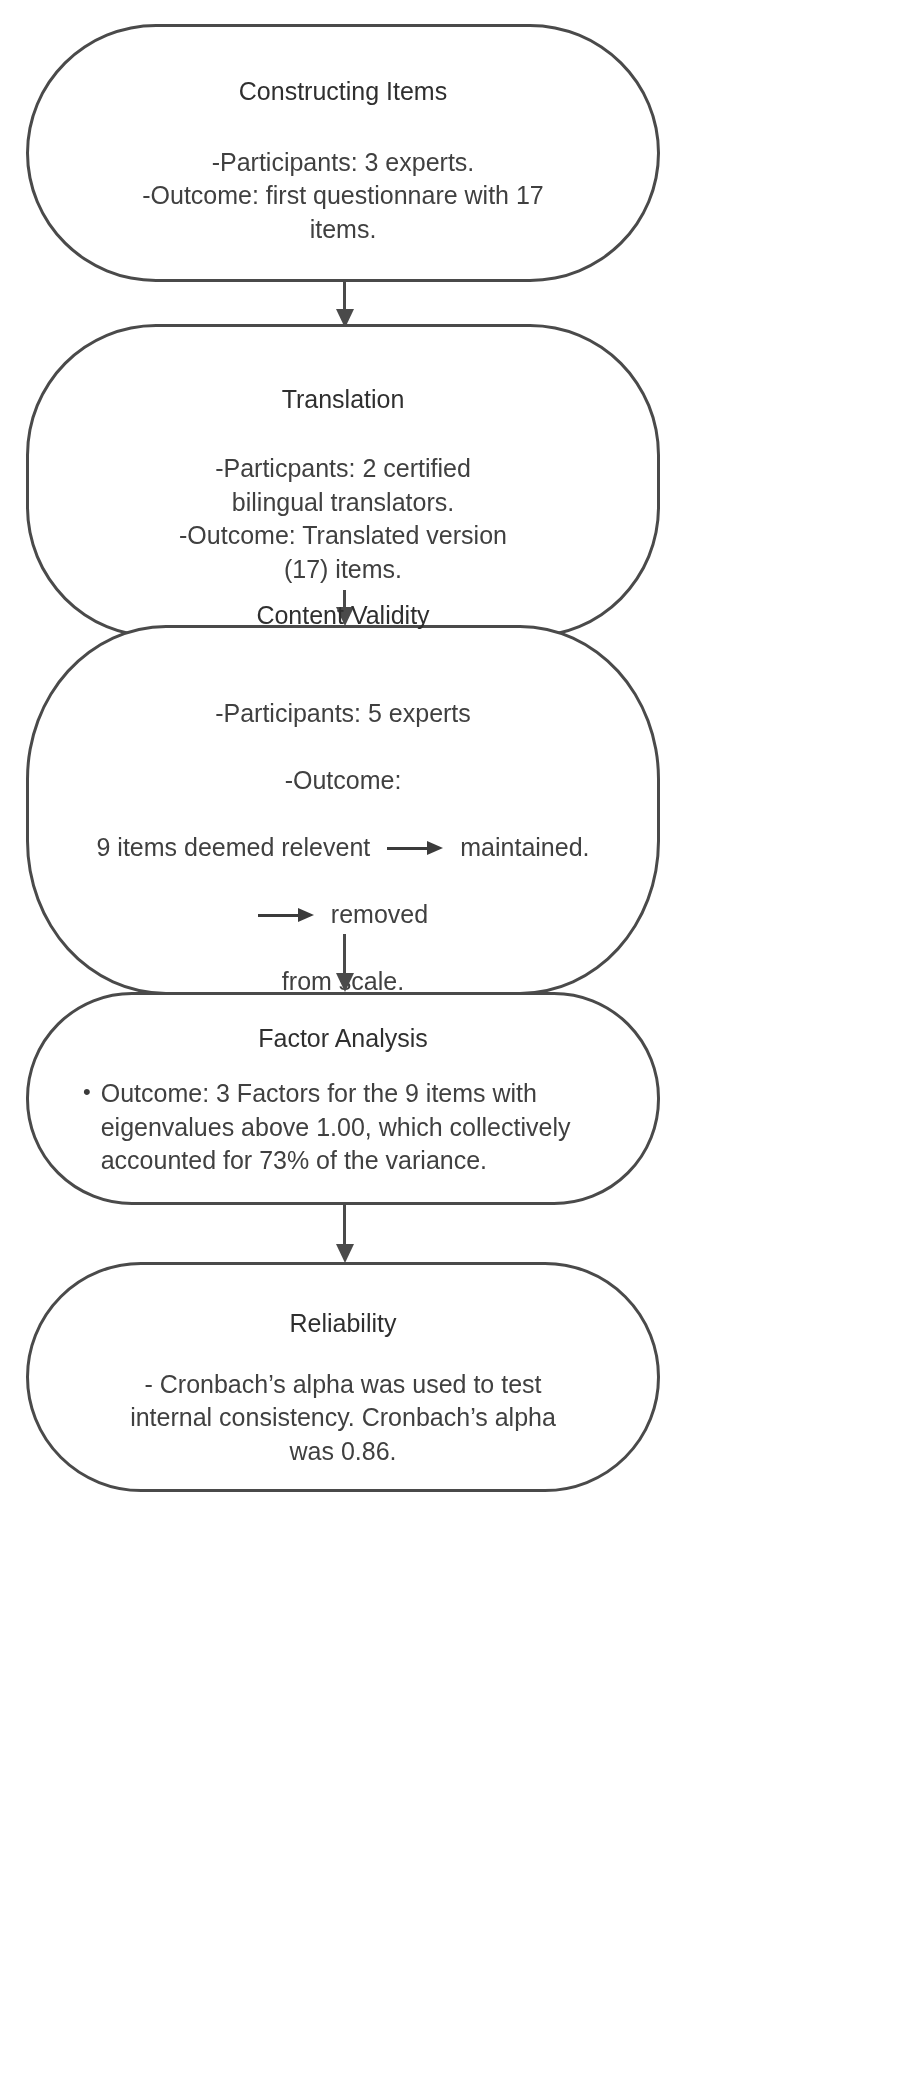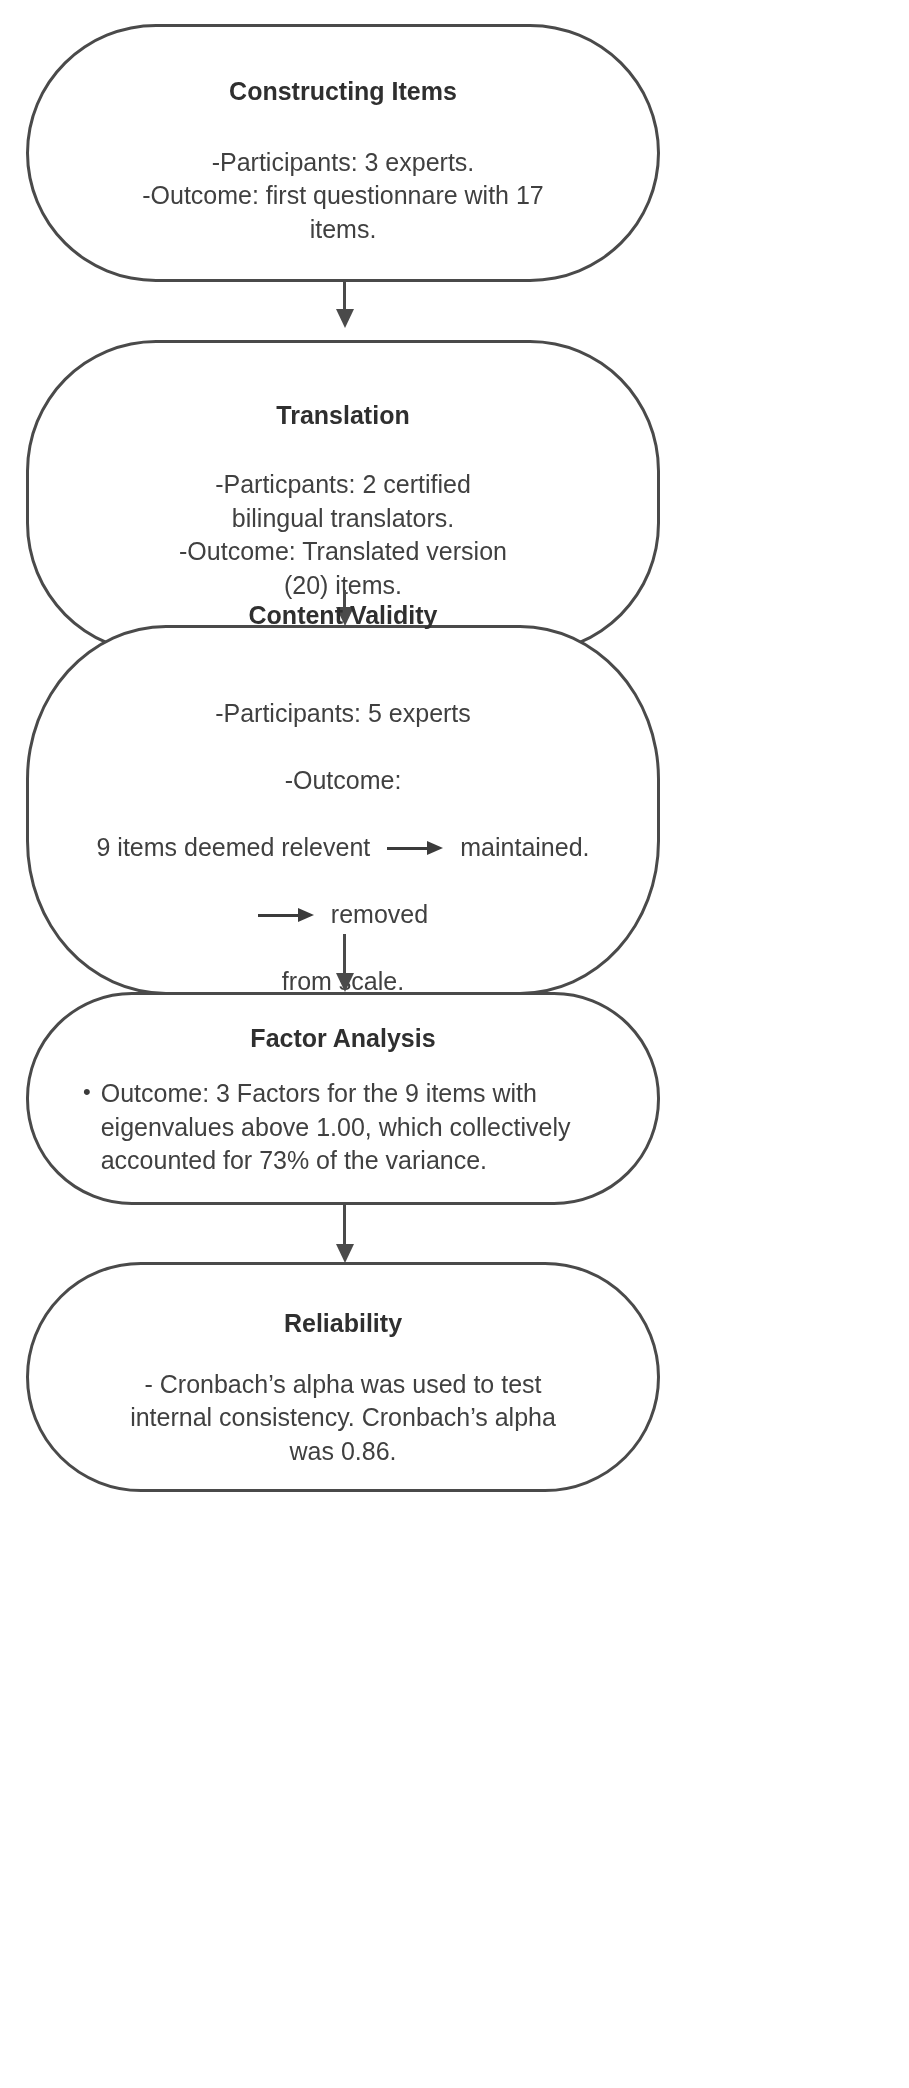--- a/index.html
+++ b/index.html
@@ -28,21 +28,21 @@
     box-sizing: border-box;
     border: 3px solid #4a4a4a;
     background: #ffffff;
     display: flex;
     flex-direction: column;
     align-items: center;
     justify-content: center;
     text-align: center;
   }
   .stage-title {
-    font-weight: bold;
+    font-weight: normal;
     font-size: 25px;
     color: #2f2f2f;
     line-height: 1.2;
     margin: 14px;
   }
   .stage-body {
     font-size: 25px;
     color: #404040;
     line-height: 1.34;
     margin: 0;
@@ -55,21 +55,21 @@
   #stage-constructing {
     top: 24px;
     height: 258px;
     border-radius: 130px / 129px;
     padding: 16px 34px 14px;
   }
   #stage-constructing .stage-title { margin-bottom: 40px; }
   #stage-constructing .stage-body { width: 430px; }
 
   #stage-translation {
-    top: 340px;
+    top: 324px;
     height: 314px;
     border-radius: 130px / 131px;
     padding: 16px 34px 22px;
   }
   #stage-translation .stage-title { margin-bottom: 38px; }
   #stage-translation .stage-body { width: 330px; }
 
   #stage-content-validity {
     top: 625px;
     height: 370px;
@@ -198,21 +198,21 @@
   </div>
 
   <div class="connector" id="connector-1">
     <div class="shaft"></div>
     <div class="head"></div>
   </div>
 
   <div class="stage" id="stage-translation">
     <div class="stage-title">Translation</div>
     <div class="stage-body">-Particpants: 2 certified bilingual translators.
--Outcome: Translated version (20) items.</div>
+-Outcome: Translated version (17) items.</div>
   </div>
 
   <div class="connector" id="connector-2">
     <div class="shaft"></div>
     <div class="head"></div>
   </div>
 
   <div class="stage" id="stage-content-validity">
     <div class="stage-title">Content Validity</div>
     <div class="stage-body">

